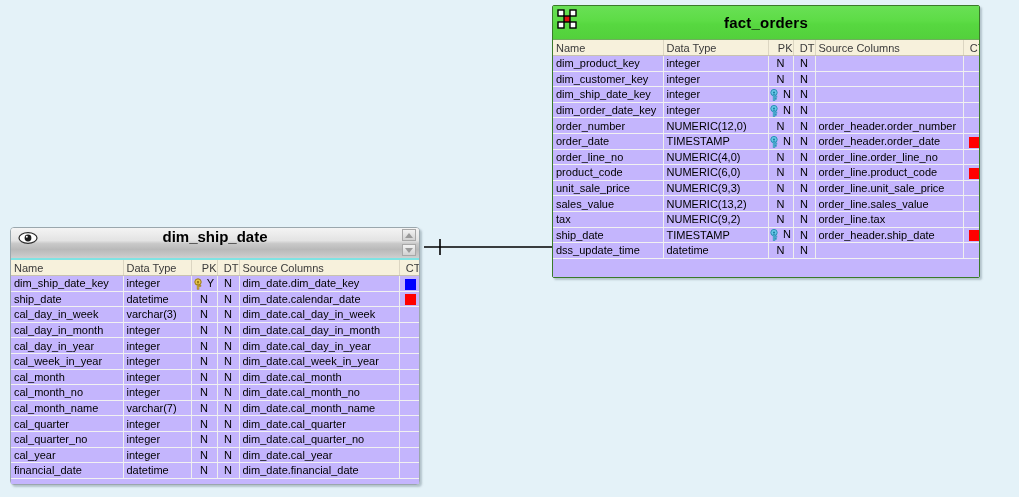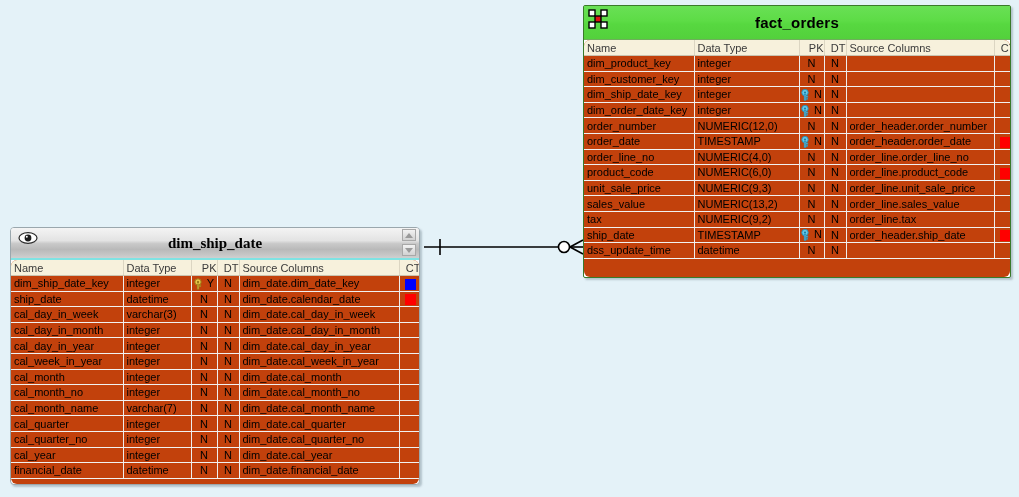--- a/index.html
+++ b/index.html
@@ -34,21 +34,21 @@
   .entity-inner {
     position: absolute;
     inset: 0;
     box-sizing: border-box;
     display: flex;
     flex-direction: column;
   }
 
   
   .fact {
-    left: 583px;
+    left: 552px;
     top: 5px;
     width: 428px;
     height: 273px;
     border: 1px solid #3a7a2a;
     border-radius: 2px;
   }
   .fact .titlebar {
     height: 33px;
     flex: 0 0 33px;
     background: linear-gradient(to bottom, #69e055 0%, #5ddc46 45%, #57d840 55%, #53d03c 100%);
@@ -83,23 +83,22 @@
     background: #fff;
   }
   .dim .titlebar {
     height: 30px;
     flex: 0 0 30px;
     background: linear-gradient(to bottom, #f4f4f4 0%, #e3e3e3 42%, #c9c9c9 52%, #b9b9b9 72%, #cfcfcf 100%);
     border-bottom: 2px solid #7fe3e3;
     border-radius: 3px 3px 0 0;
     position: relative;
     display: flex;
-    align-items: center;
+    align-items: flex-start;
     justify-content: center;
-    font-family: Liberation Serif, serif;
   }
   .dim .title-text {
     font-size: 15px;
     font-weight: bold;
     color: #000;
   }
   .eye-icon {
     position: absolute;
     left: 6px;
     top: 3px;
@@ -136,23 +135,22 @@
     width: 0; height: 0;
     border-left: 4px solid transparent;
     border-right: 4px solid transparent;
     border-top: 5px solid #9a9a9a;
   }
 
   
   .grid {
     flex: 1 1 auto;
     overflow: hidden;
-    background: #c2410c;
+    background: #c4b5fd;
     position: relative;
-    border-radius: 6px;
   }
   table.cols {
     border-collapse: collapse;
     width: 100%;
     table-layout: fixed;
     font-size: 11px;
   }
   table.cols th {
     background: #f7f1dc;
     font-weight: normal;

